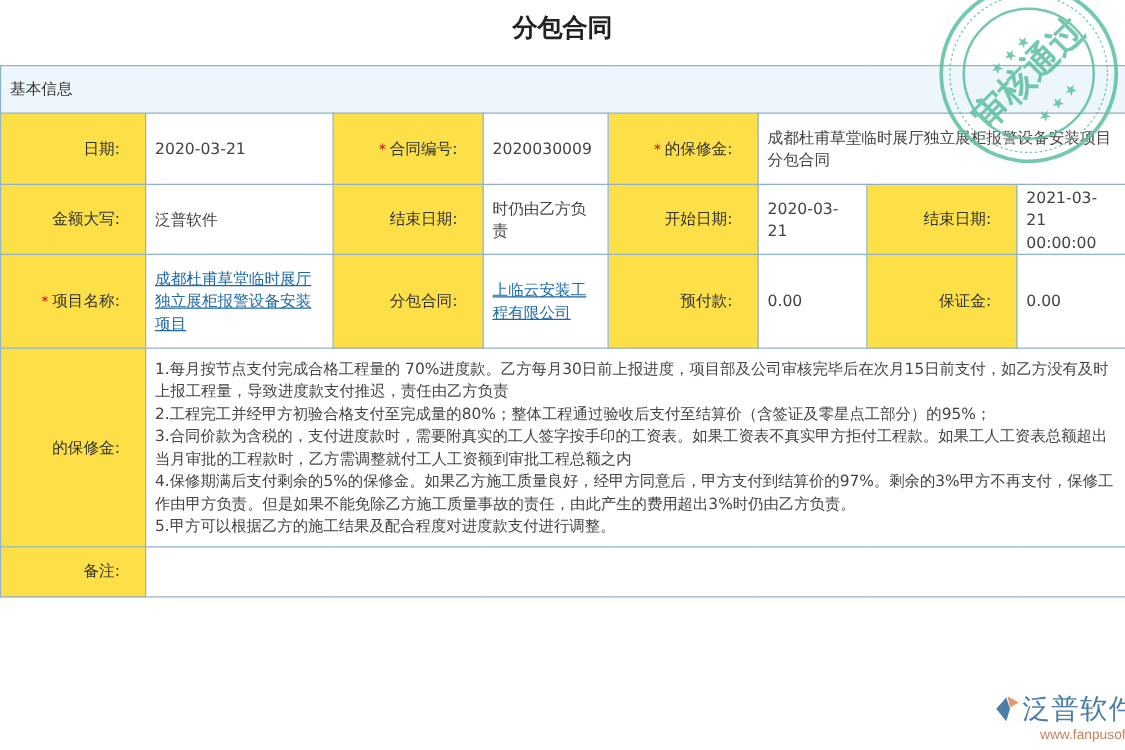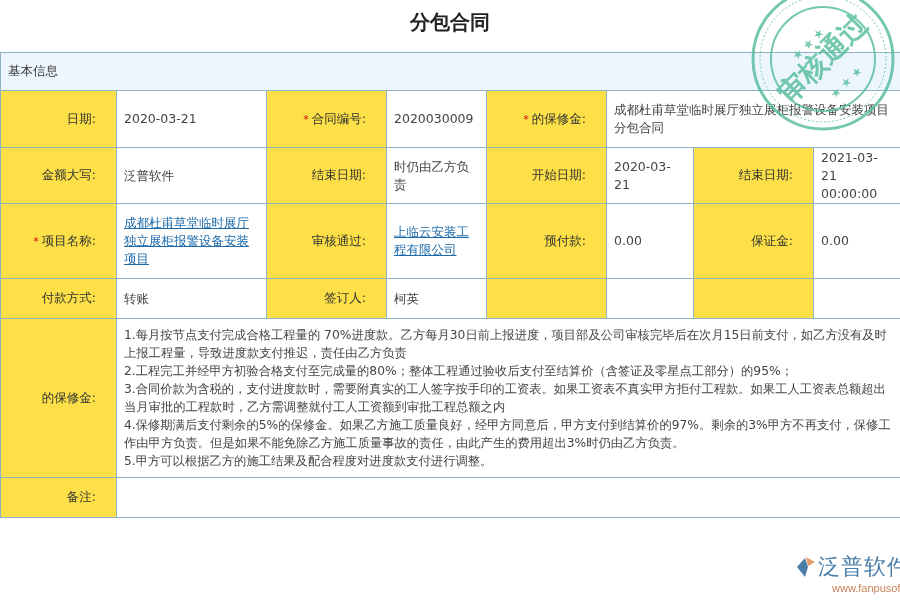--- a/index.html
+++ b/index.html
@@ -55,36 +55,26 @@
     <td class="lbl">结束日期:</td>
     <td class="val">时仍由乙方负责</td>
     <td class="lbl">开始日期:</td>
     <td class="val">2020-03-21</td>
     <td class="lbl">结束日期:</td>
     <td class="val">2021-03-21 00:00:00</td>
   </tr>
   <tr style="height:75px">
     <td class="lbl"><span class="req">*</span><span>项目名称:</span></td>
     <td class="val"><a class="link">成都杜甫草堂临时展厅独立展柜报警设备安装项目</a></td>
-    <td class="lbl">审核通过:</td>
+    <td class="lbl">分包合同:</td>
     <td class="val"><a class="link">上临云安装工程有限公司</a></td>
     <td class="lbl">预付款:</td>
     <td class="val">0.00</td>
     <td class="lbl">保证金:</td>
     <td class="val">0.00</td>
-  </tr>
-  <tr style="height:40px">
-    <td class="lbl">付款方式:</td>
-    <td class="val">转账</td>
-    <td class="lbl">签订人:</td>
-    <td class="val">柯英</td>
-    <td class="lbl"></td>
-    <td class="val"></td>
-    <td class="lbl"></td>
-    <td class="val"></td>
   </tr>
   <tr style="height:159px">
     <td class="lbl">的保修金:</td>
     <td class="val terms" colspan="7">
       <p>1.每月按节点支付完成合格工程量的 70%进度款。乙方每月30日前上报进度，项目部及公司审核完毕后在次月15日前支付，如乙方没有及时上报工程量，导致进度款支付推迟，责任由乙方负责</p>
       <p>2.工程完工并经甲方初验合格支付至完成量的80%；整体工程通过验收后支付至结算价（含签证及零星点工部分）的95%；</p>
       <p>3.合同价款为含税的，支付进度款时，需要附真实的工人签字按手印的工资表。如果工资表不真实甲方拒付工程款。如果工人工资表总额超出当月审批的工程款时，乙方需调整就付工人工资额到审批工程总额之内</p>
       <p>4.保修期满后支付剩余的5%的保修金。如果乙方施工质量良好，经甲方同意后，甲方支付到结算价的97%。剩余的3%甲方不再支付，保修工作由甲方负责。但是如果不能免除乙方施工质量事故的责任，由此产生的费用超出3%时仍由乙方负责。</p>
       <p>5.甲方可以根据乙方的施工结果及配合程度对进度款支付进行调整。</p>
     </td>

